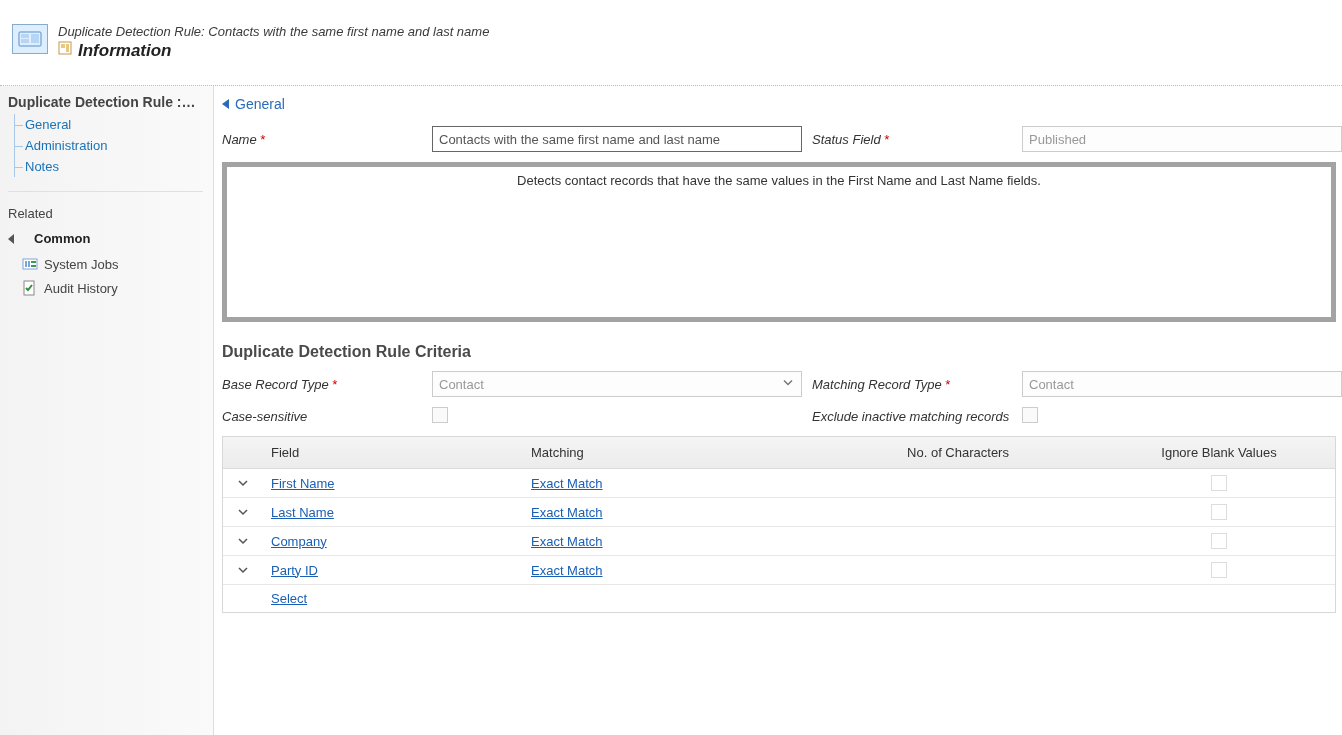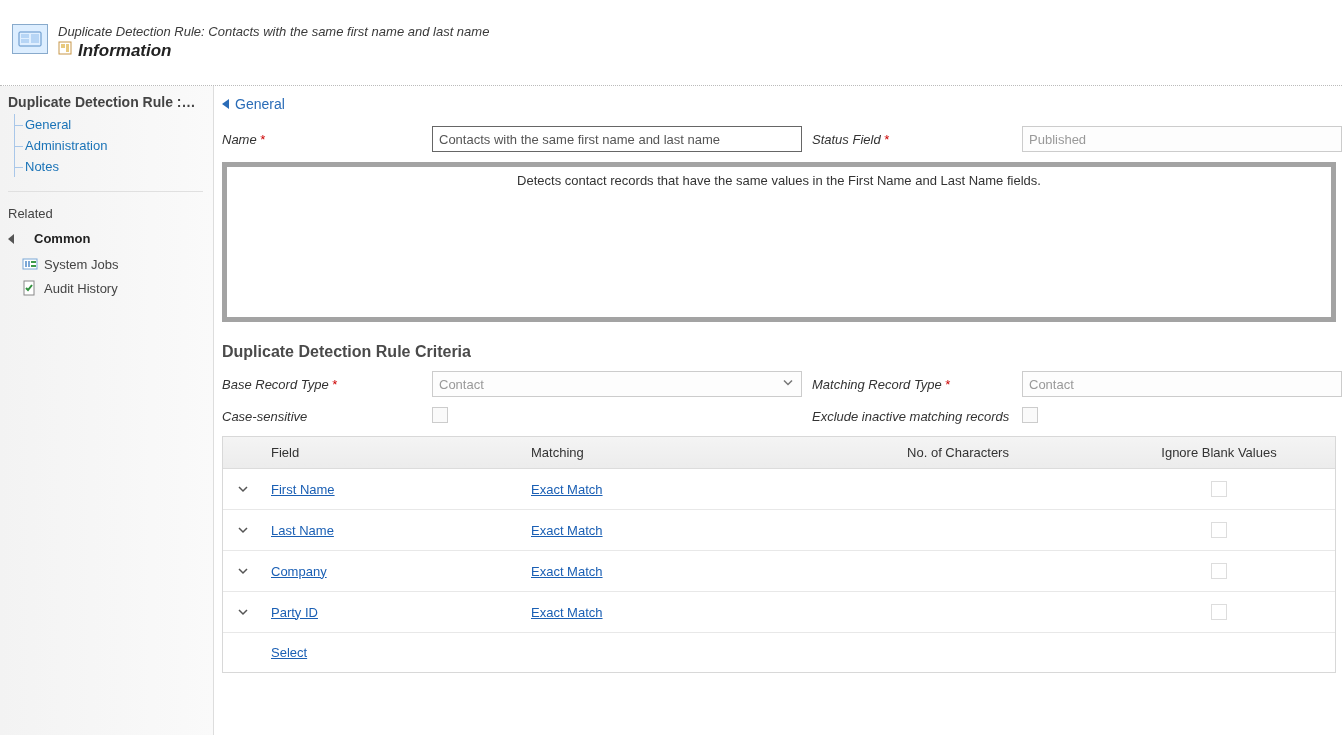--- a/index.html
+++ b/index.html
@@ -45,21 +45,21 @@
     
     .desc-label { color:#4a4a4a; font-weight:600; font-size:15px; margin: 6px 0 4px 0; }
     .desc-area { width: calc(100% - 6px); min-height:160px; border:5px solid #a3a3a3; padding:6px 8px; font-size:13px; color:#333; resize:none; font-family: inherit; text-align: center; }
     
     .criteria-title { color:#4a4a4a; font-weight:700; font-size:16px; margin: 18px 0 10px 0; }
     
     .criteria-table { border:1px solid #d8d8d8; margin-top:6px; width: calc(100% - 6px); }
     .ct-head { background: linear-gradient(#f4f4f4,#ececec); display:grid; grid-template-columns: 40px 260px 290px 290px 1fr; padding:8px 0; border-bottom:1px solid #dcdcdc; }
     .ct-head-cell { font-size:13px; color:#333; padding-left:8px; }
     .ct-head-cell.center { text-align:center; padding-left:0; }
-    .ct-row { display:grid; grid-template-columns: 40px 260px 290px 290px 1fr; align-items:center; border-bottom:1px solid #e8e8e8; padding:12px 0; }
+    .ct-row { display:grid; grid-template-columns: 40px 260px 290px 290px 1fr; align-items:center; border-bottom:1px solid #e8e8e8; padding:6px 0; }
     .ct-row:last-child { border-bottom:none; }
     .row-caret { display:flex; justify-content:center; align-items:center; cursor:pointer; }
     .row-caret svg { width:12px; height:12px; }
     .link-cell { color:#1a5fb4; text-decoration:underline; cursor:pointer; padding-left:8px; font-size:13px; }
     .blank-chk { display:flex; justify-content:center; }
     .blank-chk .checkbox-vis { border-color:#ddd; background:#fff; }
   </style>
 </head>
 <body>
 

